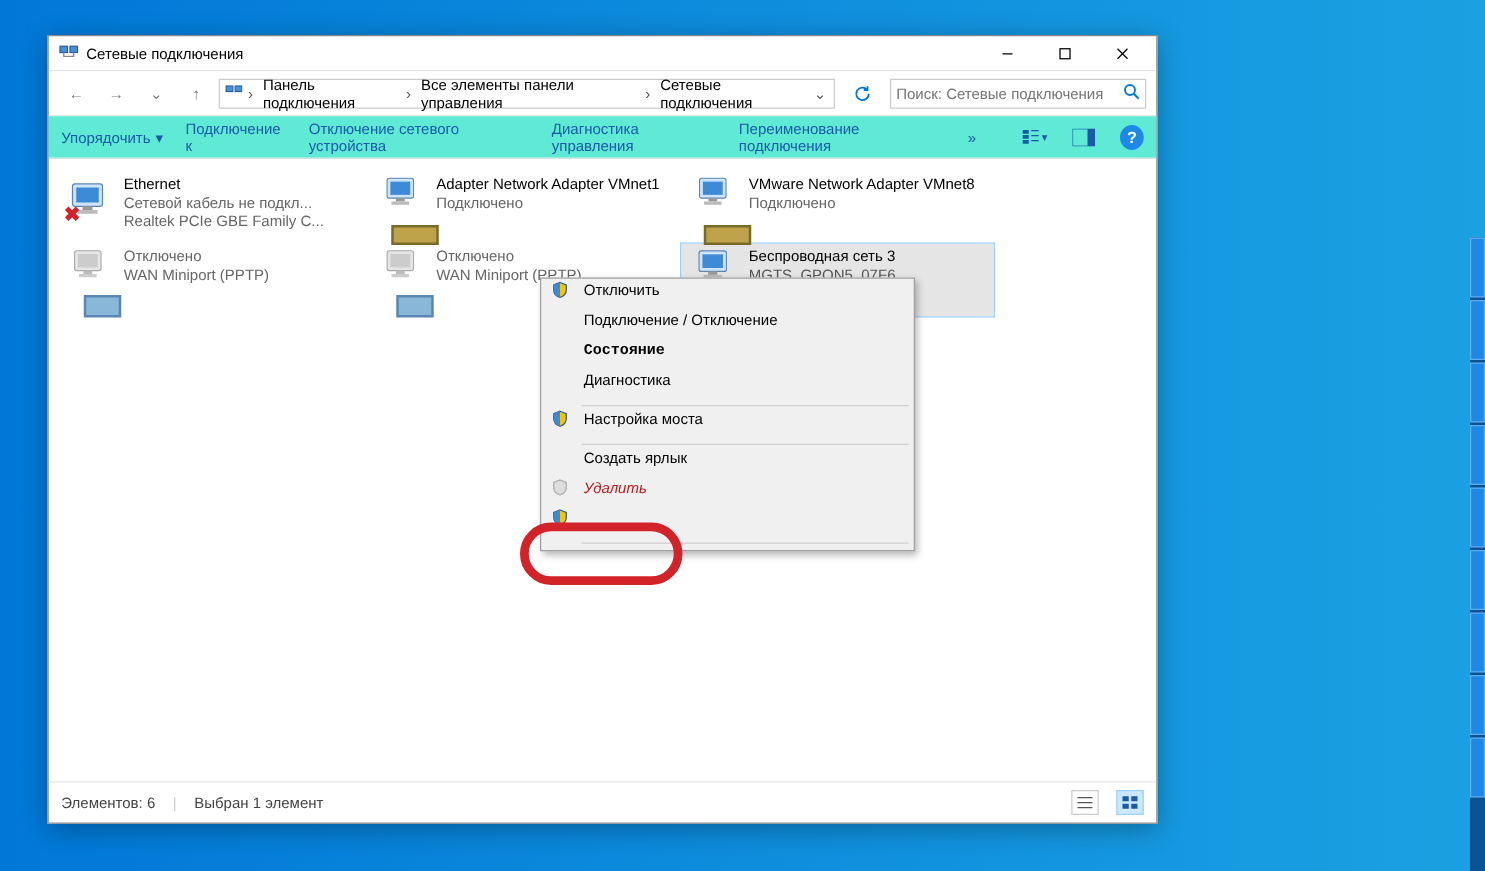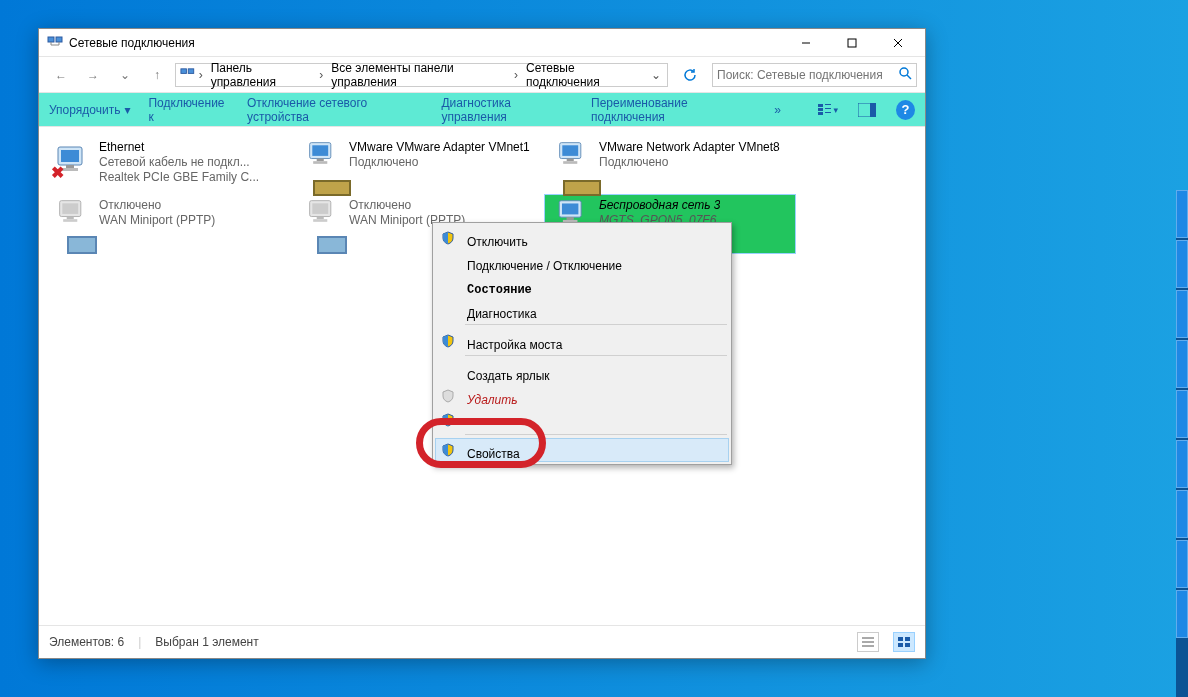--- a/index.html
+++ b/index.html
@@ -28,32 +28,32 @@
 
 .toolbar { height: 34px; display: flex; align-items: center; padding: 0 10px; gap: 18px; background: #5eead4; border-bottom: 1px solid #e5e5e5; color: #1a5aa8; }
 .toolbar .tool { display: flex; align-items: center; gap: 4px; }
 .toolbar .spacer { flex: 1; }
 .tool-icon { width: 22px; height: 22px; display: flex; align-items: center; justify-content: center; border: 1px solid transparent; }
 .help-icon { width: 20px; height: 20px; border-radius: 50%; background: #1e88e5; color: #fff; display: flex; align-items: center; justify-content: center; font-weight: bold; font-size: 13px; }
 
 .content { flex: 1; padding: 10px 6px; position: relative; overflow: hidden; }
 .items-grid { display: flex; flex-wrap: wrap; align-content: flex-start; }
 .conn-item { width: 250px; height: 58px; display: flex; align-items: flex-start; padding: 3px 6px; gap: 6px; }
-.conn-item.selected { background: #22c55e; outline: 1px solid #99d1ff; font-style: italic; }
+.conn-item.selected { background: #e5e5e5; outline: 1px solid #99d1ff; }
 .conn-icon { width: 42px; height: 42px; display: flex; flex-direction: column; align-items: center; justify-content: center; position: relative; }
 .conn-icon svg { width: 40px; height: 34px; }
 .sub-icon { width: 20px; height: 12px; }
 .conn-text { display: flex; flex-direction: column; line-height: 1.25; overflow: hidden; }
 .conn-text .ln1 { color: #000; white-space: nowrap; overflow: hidden; text-overflow: ellipsis; }
 .conn-text .ln2 { color: #666; white-space: nowrap; overflow: hidden; text-overflow: ellipsis; }
 .conn-text .ln3 { color: #666; white-space: nowrap; overflow: hidden; text-overflow: ellipsis; }
 .conn-item.selected .ln2, .conn-item.selected .ln3 { color: #555; }
 
 .context-menu { position: absolute; left: 432px; top: 222px; width: 300px; background: #f0f0f0; border: 1px solid #a0a0a0; box-shadow: 2px 3px 6px rgba(0,0,0,0.3); padding: 2px; }
-.ctx-item { height: 24px; display: flex; align-items: flex-end; padding: 0 8px 0 6px; gap: 8px; }
+.ctx-item { height: 24px; display: flex; align-items: flex-start; padding: 0 8px 0 6px; gap: 8px; }
 .ctx-item.hover { background: #d8eaf9; border: 1px solid #a7d1f0; padding: 0 7px 0 5px; }
 .ctx-item .cicon { width: 18px; height: 18px; flex-shrink: 0; }
 .ctx-item .clabel { flex: 1; color: #000; }
 .ctx-item.disabled .clabel { color: #b91c1c; font-style: italic; }
 .ctx-item .bold { font-weight: 600; font-family: Liberation Mono, monospace; }
 .ctx-sep { height: 1px; background: #d0d0d0; margin: 3px 2px 3px 30px; }
 
 .red-ring { position: absolute; left: 416px; top: 418px; width: 130px; height: 50px; border: 7px solid #d3232a; border-radius: 26px; pointer-events: none; }
 
 .statusbar { height: 26px; border-top: 1px solid #e5e5e5; display: flex; align-items: center; padding: 16px 10px; gap: 14px; color: #444; }
@@ -118,21 +118,21 @@
     <div class="nav-arrow">⌄</div>
     <div class="nav-arrow">↑</div>
     <div class="breadcrumb-bar">
       <span class="bc-icon">
         <svg viewBox="0 0 16 16">
             <rect x="1" y="2" width="6" height="5" fill="#4a90d9" stroke="#2c5aa0"></rect>
             <rect x="9" y="2" width="6" height="5" fill="#4a90d9" stroke="#2c5aa0"></rect>
           </svg>
       </span>
       <span class="chev">›</span>
-      <span class="crumb">Панель управления</span>
+      <span class="crumb">Панель подключения</span>
       <span class="chev">›</span>
       <span class="crumb">Все элементы панели управления</span>
       <span class="chev">›</span>
       <span class="crumb">Сетевые подключения</span>
       <span style="flex:1"></span>
       <span class="chev">⌄</span>
     </div>
     <div class="refresh-btn">
       <svg width="14" height="14" viewBox="0 0 14 14">
           <path d="M12 7a5 5 0 1 1-1.5-3.5" fill="none" stroke="#0078d7" stroke-width="1.5"></path>
@@ -207,21 +207,21 @@
               <rect x="6" y="3" width="24" height="18" rx="2" fill="#cfe5f7" stroke="#5a86b4"></rect>
               <rect x="9" y="6" width="18" height="12" fill="#3d8bd6"></rect>
               <rect x="14" y="21" width="8" height="3" fill="#999"></rect>
               <rect x="10" y="24" width="16" height="3" fill="#bbb"></rect>
             </svg>
           <div class="sub-icon"><svg viewBox="0 0 20 12">
                 <rect x="1" y="3" width="18" height="7" fill="#bfa34a" stroke="#7a6a2a"></rect>
               </svg></div>
         </div>
         <div class="conn-text">
-          <span class="ln1">VMware VMware Adapter VMnet1</span>
+          <span class="ln1">Adapter Network Adapter VMnet1</span>
           <span class="ln2">Подключено</span>
         </div>
       </div>
 
       <div class="conn-item">
         <div class="conn-icon">
           <svg viewBox="0 0 40 34">
               <rect x="6" y="3" width="24" height="18" rx="2" fill="#cfe5f7" stroke="#5a86b4"></rect>
               <rect x="9" y="6" width="18" height="12" fill="#3d8bd6"></rect>
               <rect x="14" y="21" width="8" height="3" fill="#999"></rect>
@@ -363,22 +363,15 @@
         </svg></span>
     <span class="clabel">Удалить</span>
   </div>
   <div class="ctx-item">
     <span class="cicon"><svg class="shield-svg" viewBox="0 0 14 14">
           <path d="M7 1l5 2v4c0 3-2 5-5 6C4 12 2 10 2 7V3z" fill="#f1c40f" stroke="#2c5aa0"></path>
           <path d="M7 1v12C4 12 2 10 2 7V3z" fill="#3d8bd6"></path>
         </svg></span>
   </div>
   <div class="ctx-sep"></div>
-  <div class="ctx-item hover">
-    <span class="cicon"><svg class="shield-svg" viewBox="0 0 14 14">
-          <path d="M7 1l5 2v4c0 3-2 5-5 6C4 12 2 10 2 7V3z" fill="#f1c40f" stroke="#2c5aa0"></path>
-          <path d="M7 1v12C4 12 2 10 2 7V3z" fill="#3d8bd6"></path>
-        </svg></span>
-    <span class="clabel">Свойства</span>
-  </div>
 </div>
 
 <div class="red-ring"></div>
 
 </body></html>

